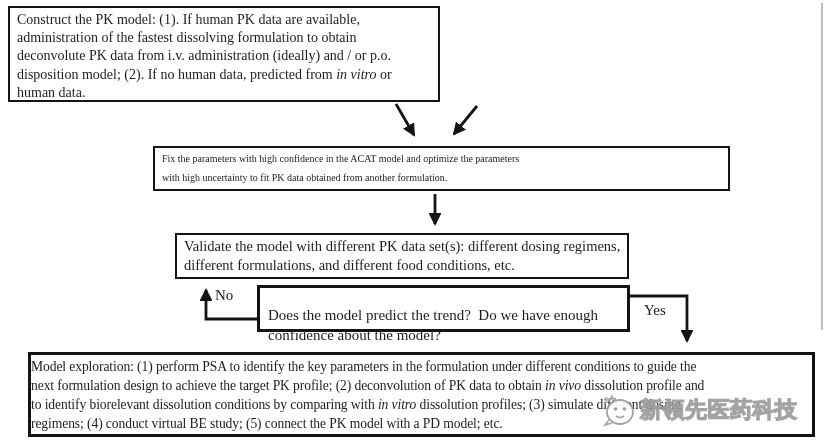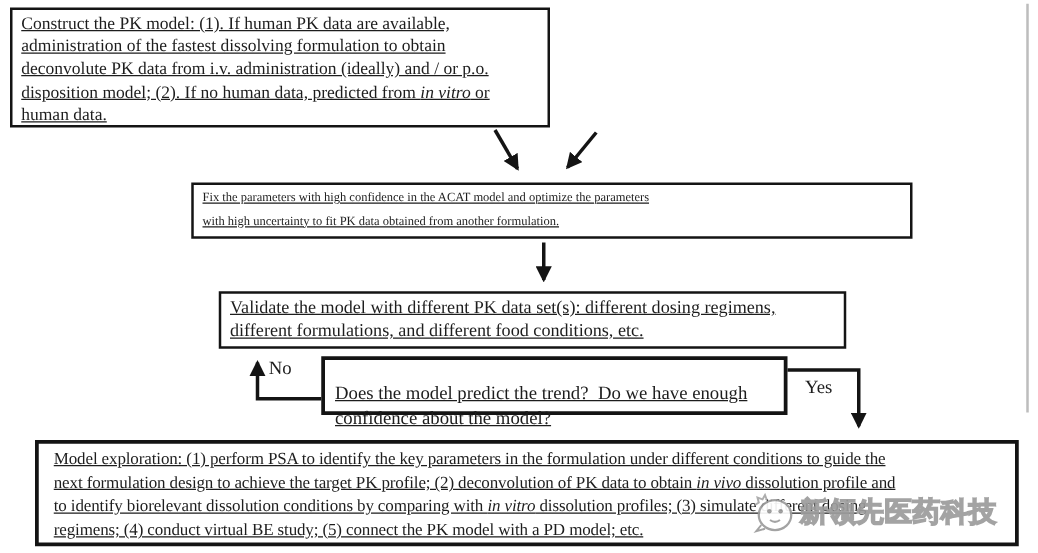--- a/index.html
+++ b/index.html
@@ -12,35 +12,35 @@
     color: #1d1d1d;
     overflow: hidden;
   }
   .box {
     position: absolute;
     box-sizing: border-box;
     background: #ffffff;
     border: 2px solid #141414;
     z-index: 2;
   }
-  .tline { white-space: pre; text-decoration: underline; }
+  .tline { white-space: pre; }
   .tline i { font-style: italic; }
 
   #box-construct   { left: 8px;   top: 6px;   width: 432px; height: 96px;
                      border-width: 2.5px; padding: 3px 7px; font-size: 14px;  line-height: 18.2px; }
   #box-collect     { left: 452px; top: 30px;  width: 338px; height: 62px;
                      border-width: 2.5px; padding: 3px 7px; font-size: 14px;  line-height: 17.8px; }
   #box-fix         { left: 153px; top: 146px; width: 577px; height: 45px;
                      border-width: 2.5px; padding: 2px 7px; font-size: 10px; line-height: 18.5px; }
-  #box-validate    { left: 175px; top: 233px; width: 502px; height: 46px;
+  #box-validate    { left: 175px; top: 233px; width: 454px; height: 46px;
                      border-width: 2.5px; padding: 2px 7px; font-size: 14.5px; line-height: 19px; }
   #box-decision    { left: 257px; top: 285px; width: 373px; height: 47px;
                      border-width: 3px;   padding: 18px 8px; font-size: 15px;  line-height: 19.5px; }
   #box-exploration { left: 28px;  top: 352px; width: 787px; height: 85px;
-                     border-width: 3px;   padding: 2px 12px; font-size: 13.6px; line-height: 19px;
+                     border-width: 3px;   padding: 2px 0; font-size: 13.6px; line-height: 19px;
                      letter-spacing: -0.1px; }
 
   .branch-label {
     position: absolute;
     font-size: 15px;
     z-index: 3;
   }
   #label-no  { left: 215px; top: 287px; }
   #label-yes { left: 644px; top: 302px; }
 

